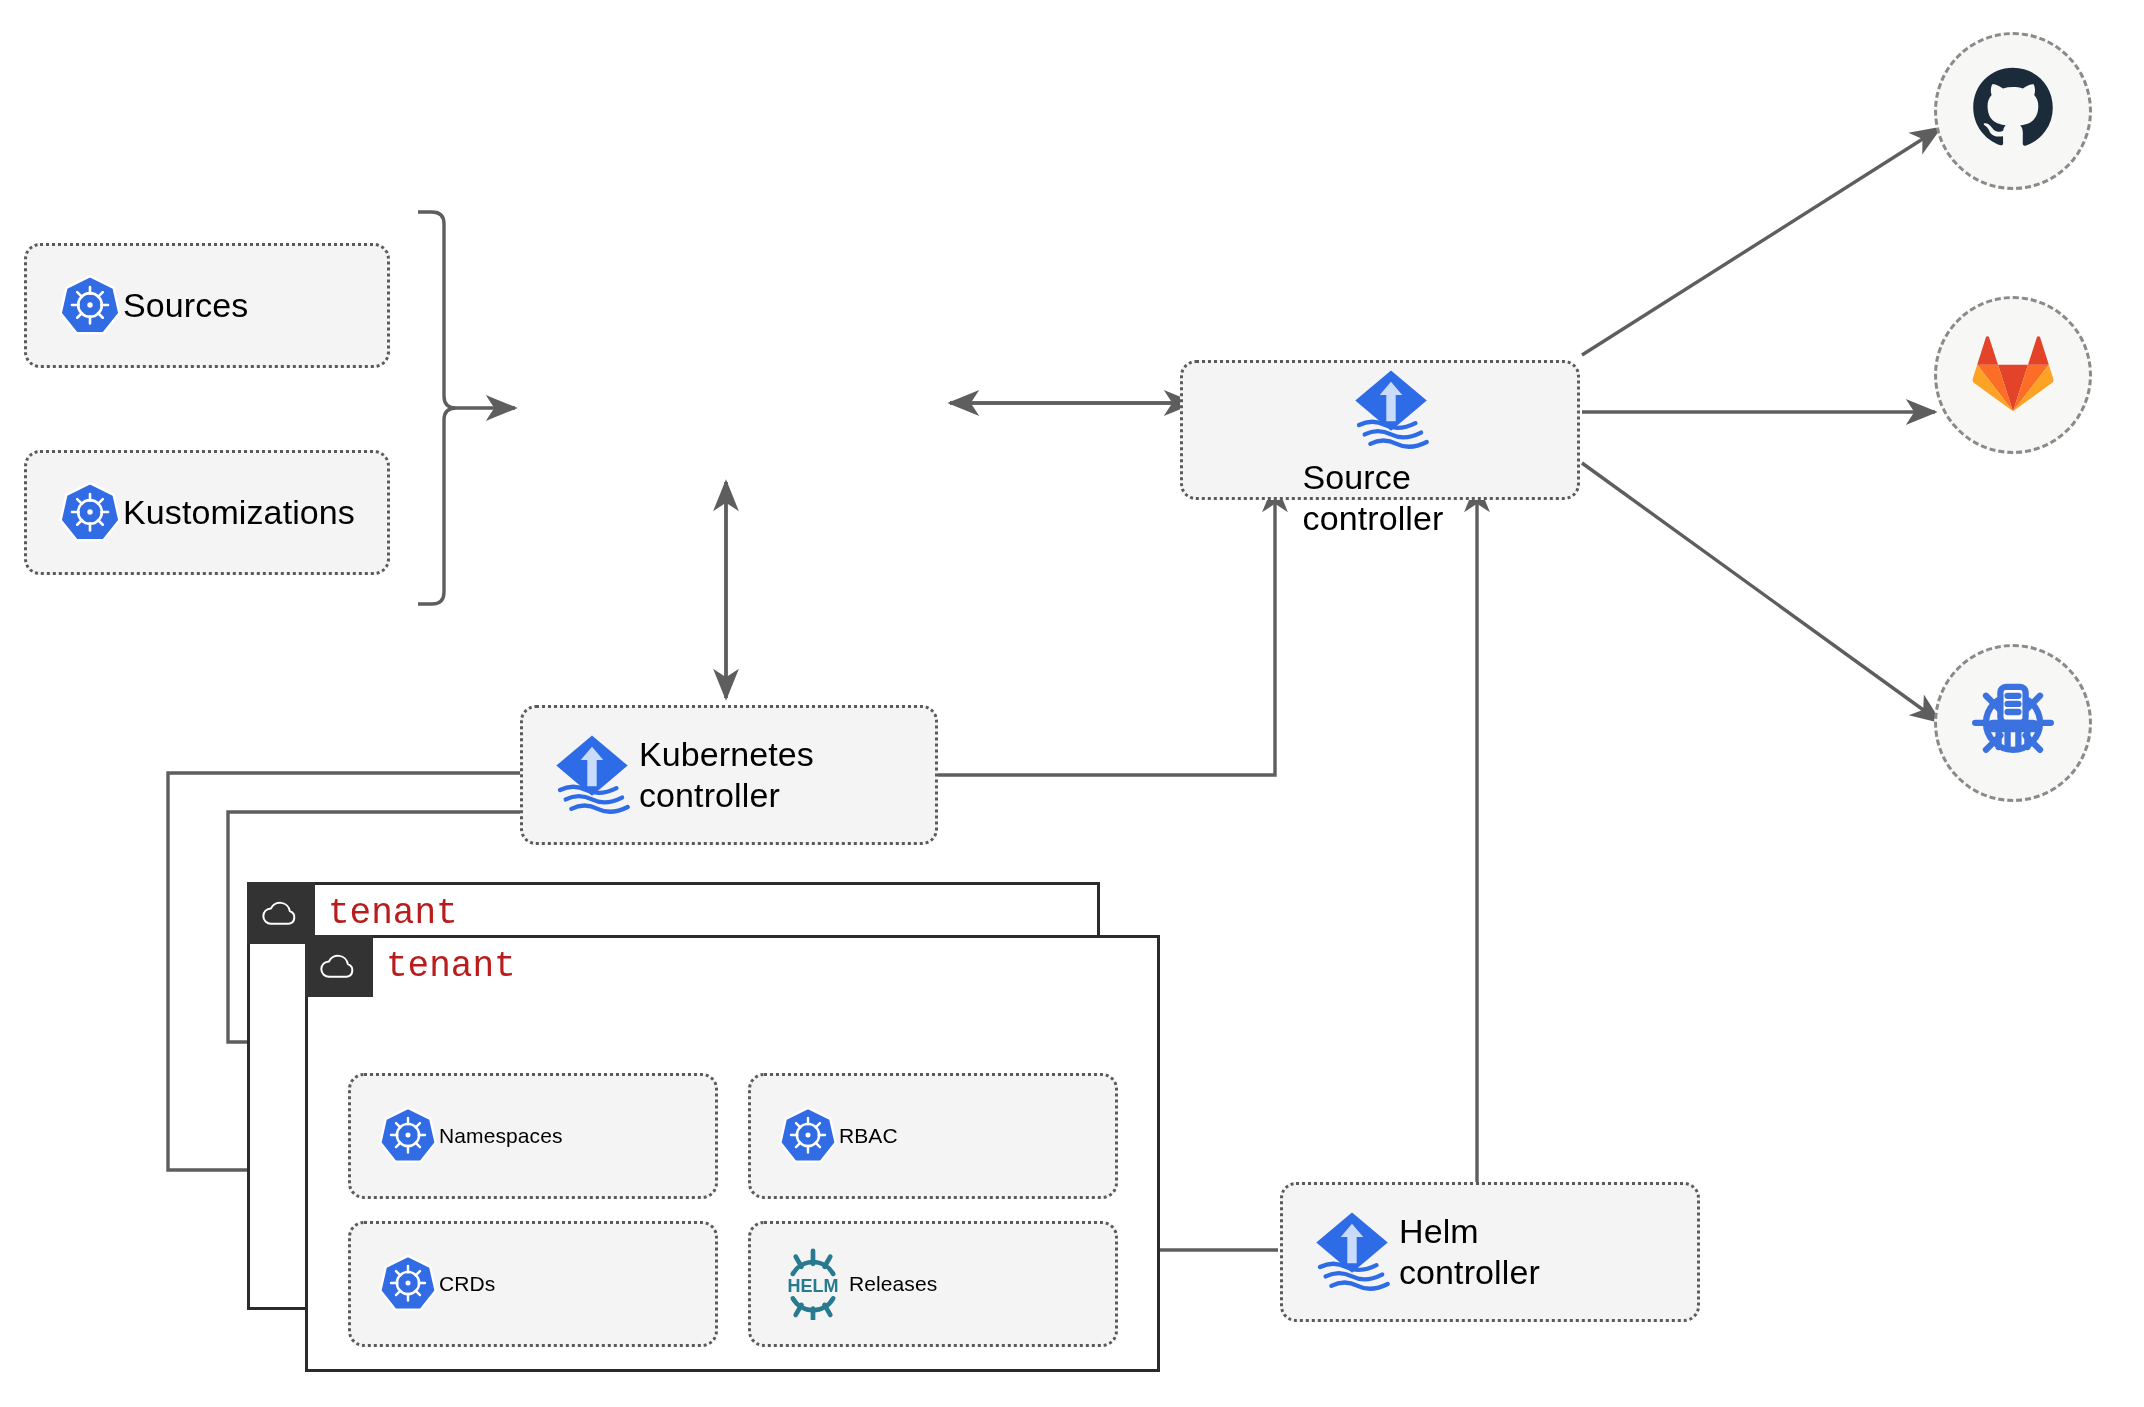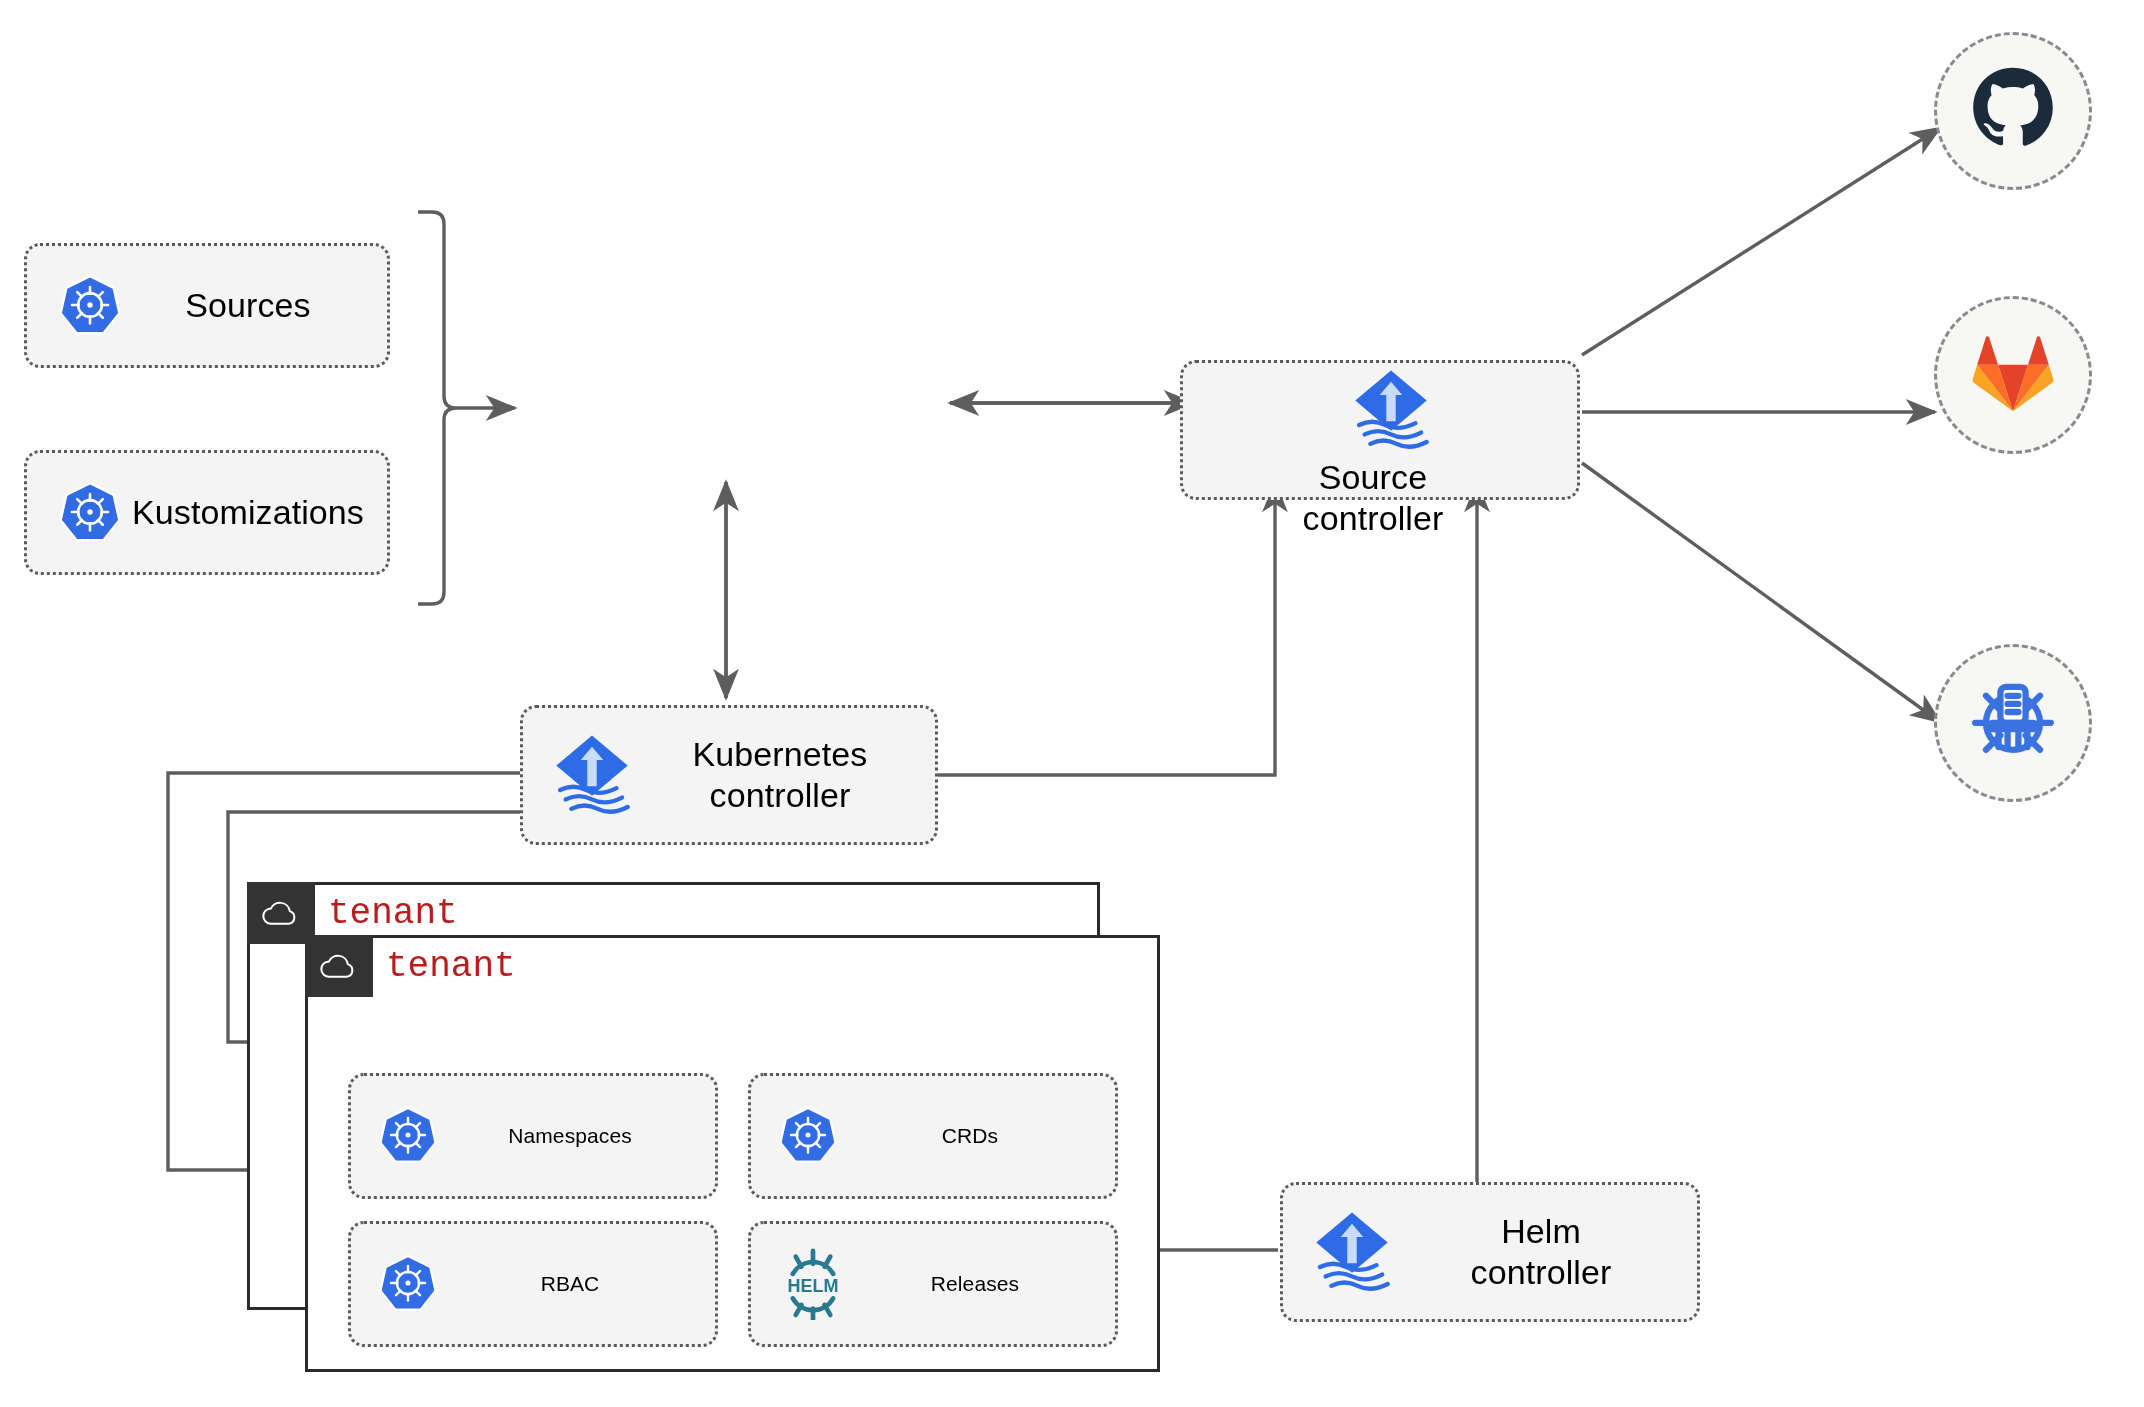--- a/index.html
+++ b/index.html
@@ -11,21 +11,21 @@
   .node{
     position:absolute;
     background:#f4f4f4;
     border:3px dotted #5a5a5a;
     border-radius:16px;
     display:flex;align-items:center;
     box-sizing:border-box;
   }
   .node .ico{flex:0 0 auto;display:flex;align-items:center;justify-content:center;}
   .node .lbl{
-    flex:1 1 auto;text-align:center;color:#000;
+    flex:1 1 auto;color:#000;
     font-size:34px;line-height:1.22;letter-spacing:.1px;
     padding-right:14px;white-space:pre-line;
   }
   .node.small .lbl{font-size:21px;}
 
   
   .circ{
     position:absolute;width:158px;height:158px;border-radius:50%;
     background:#f7f7f5;border:3px dashed #8a8a8a;
     display:flex;align-items:center;justify-content:center;box-sizing:border-box;
@@ -283,42 +283,42 @@
                 <line x1="32" y1="42" x2="32" y2="49"></line>
               <line x1="14.5" y1="31" x2="21" y2="31"></line>
                 <line x1="43" y1="31" x2="49.5" y2="31"></line>
               <line x1="19.6" y1="18.6" x2="24.2" y2="23.2"></line>
                 <line x1="39.8" y1="38.8" x2="44.4" y2="43.4"></line>
               <line x1="44.4" y1="18.6" x2="39.8" y2="23.2"></line>
                 <line x1="24.2" y1="38.8" x2="19.6" y2="43.4"></line>
             </g>
           </svg>
         </span>
-        <span class="lbl">CRDs</span>
+        <span class="lbl">RBAC</span>
       </div>
 
       <div class="node small">
         <span class="ico" style="margin-left:26px;">
           <svg width="62" height="62" viewBox="0 0 64 64" aria-hidden="true">
             <polygon points="32,3 55,14.5 60.5,39 45,58.5 19,58.5 3.5,39 9,14.5" fill="#326CE5" stroke="#ffffff" stroke-width="2.4"></polygon>
             <g fill="none" stroke="#ffffff" stroke-width="2.5" stroke-linecap="round">
               <circle cx="32" cy="31" r="11.5"></circle>
                 <circle cx="32" cy="31" r="2.6" fill="#ffffff" stroke="none"></circle>
               <line x1="32" y1="13.5" x2="32" y2="20"></line>
                 <line x1="32" y1="42" x2="32" y2="49"></line>
               <line x1="14.5" y1="31" x2="21" y2="31"></line>
                 <line x1="43" y1="31" x2="49.5" y2="31"></line>
               <line x1="19.6" y1="18.6" x2="24.2" y2="23.2"></line>
                 <line x1="39.8" y1="38.8" x2="44.4" y2="43.4"></line>
               <line x1="44.4" y1="18.6" x2="39.8" y2="23.2"></line>
                 <line x1="24.2" y1="38.8" x2="19.6" y2="43.4"></line>
             </g>
           </svg>
         </span>
-        <span class="lbl">RBAC</span>
+        <span class="lbl">CRDs</span>
       </div>
 
       <div class="node small">
         <span class="ico" style="margin-left:26px;">
           <svg width="72" height="72" viewBox="0 0 100 100" aria-hidden="true">
             <g stroke="#277A8F" fill="none" stroke-width="6.5" stroke-linecap="round">
               <path d="M22,36 A32,32 0 0 1 78,36"></path>
               <path d="M22,70 A32,32 0 0 0 78,70"></path>
               <line x1="50" y1="4" x2="50" y2="22"></line>
                 <line x1="50" y1="84" x2="50" y2="99"></line>

